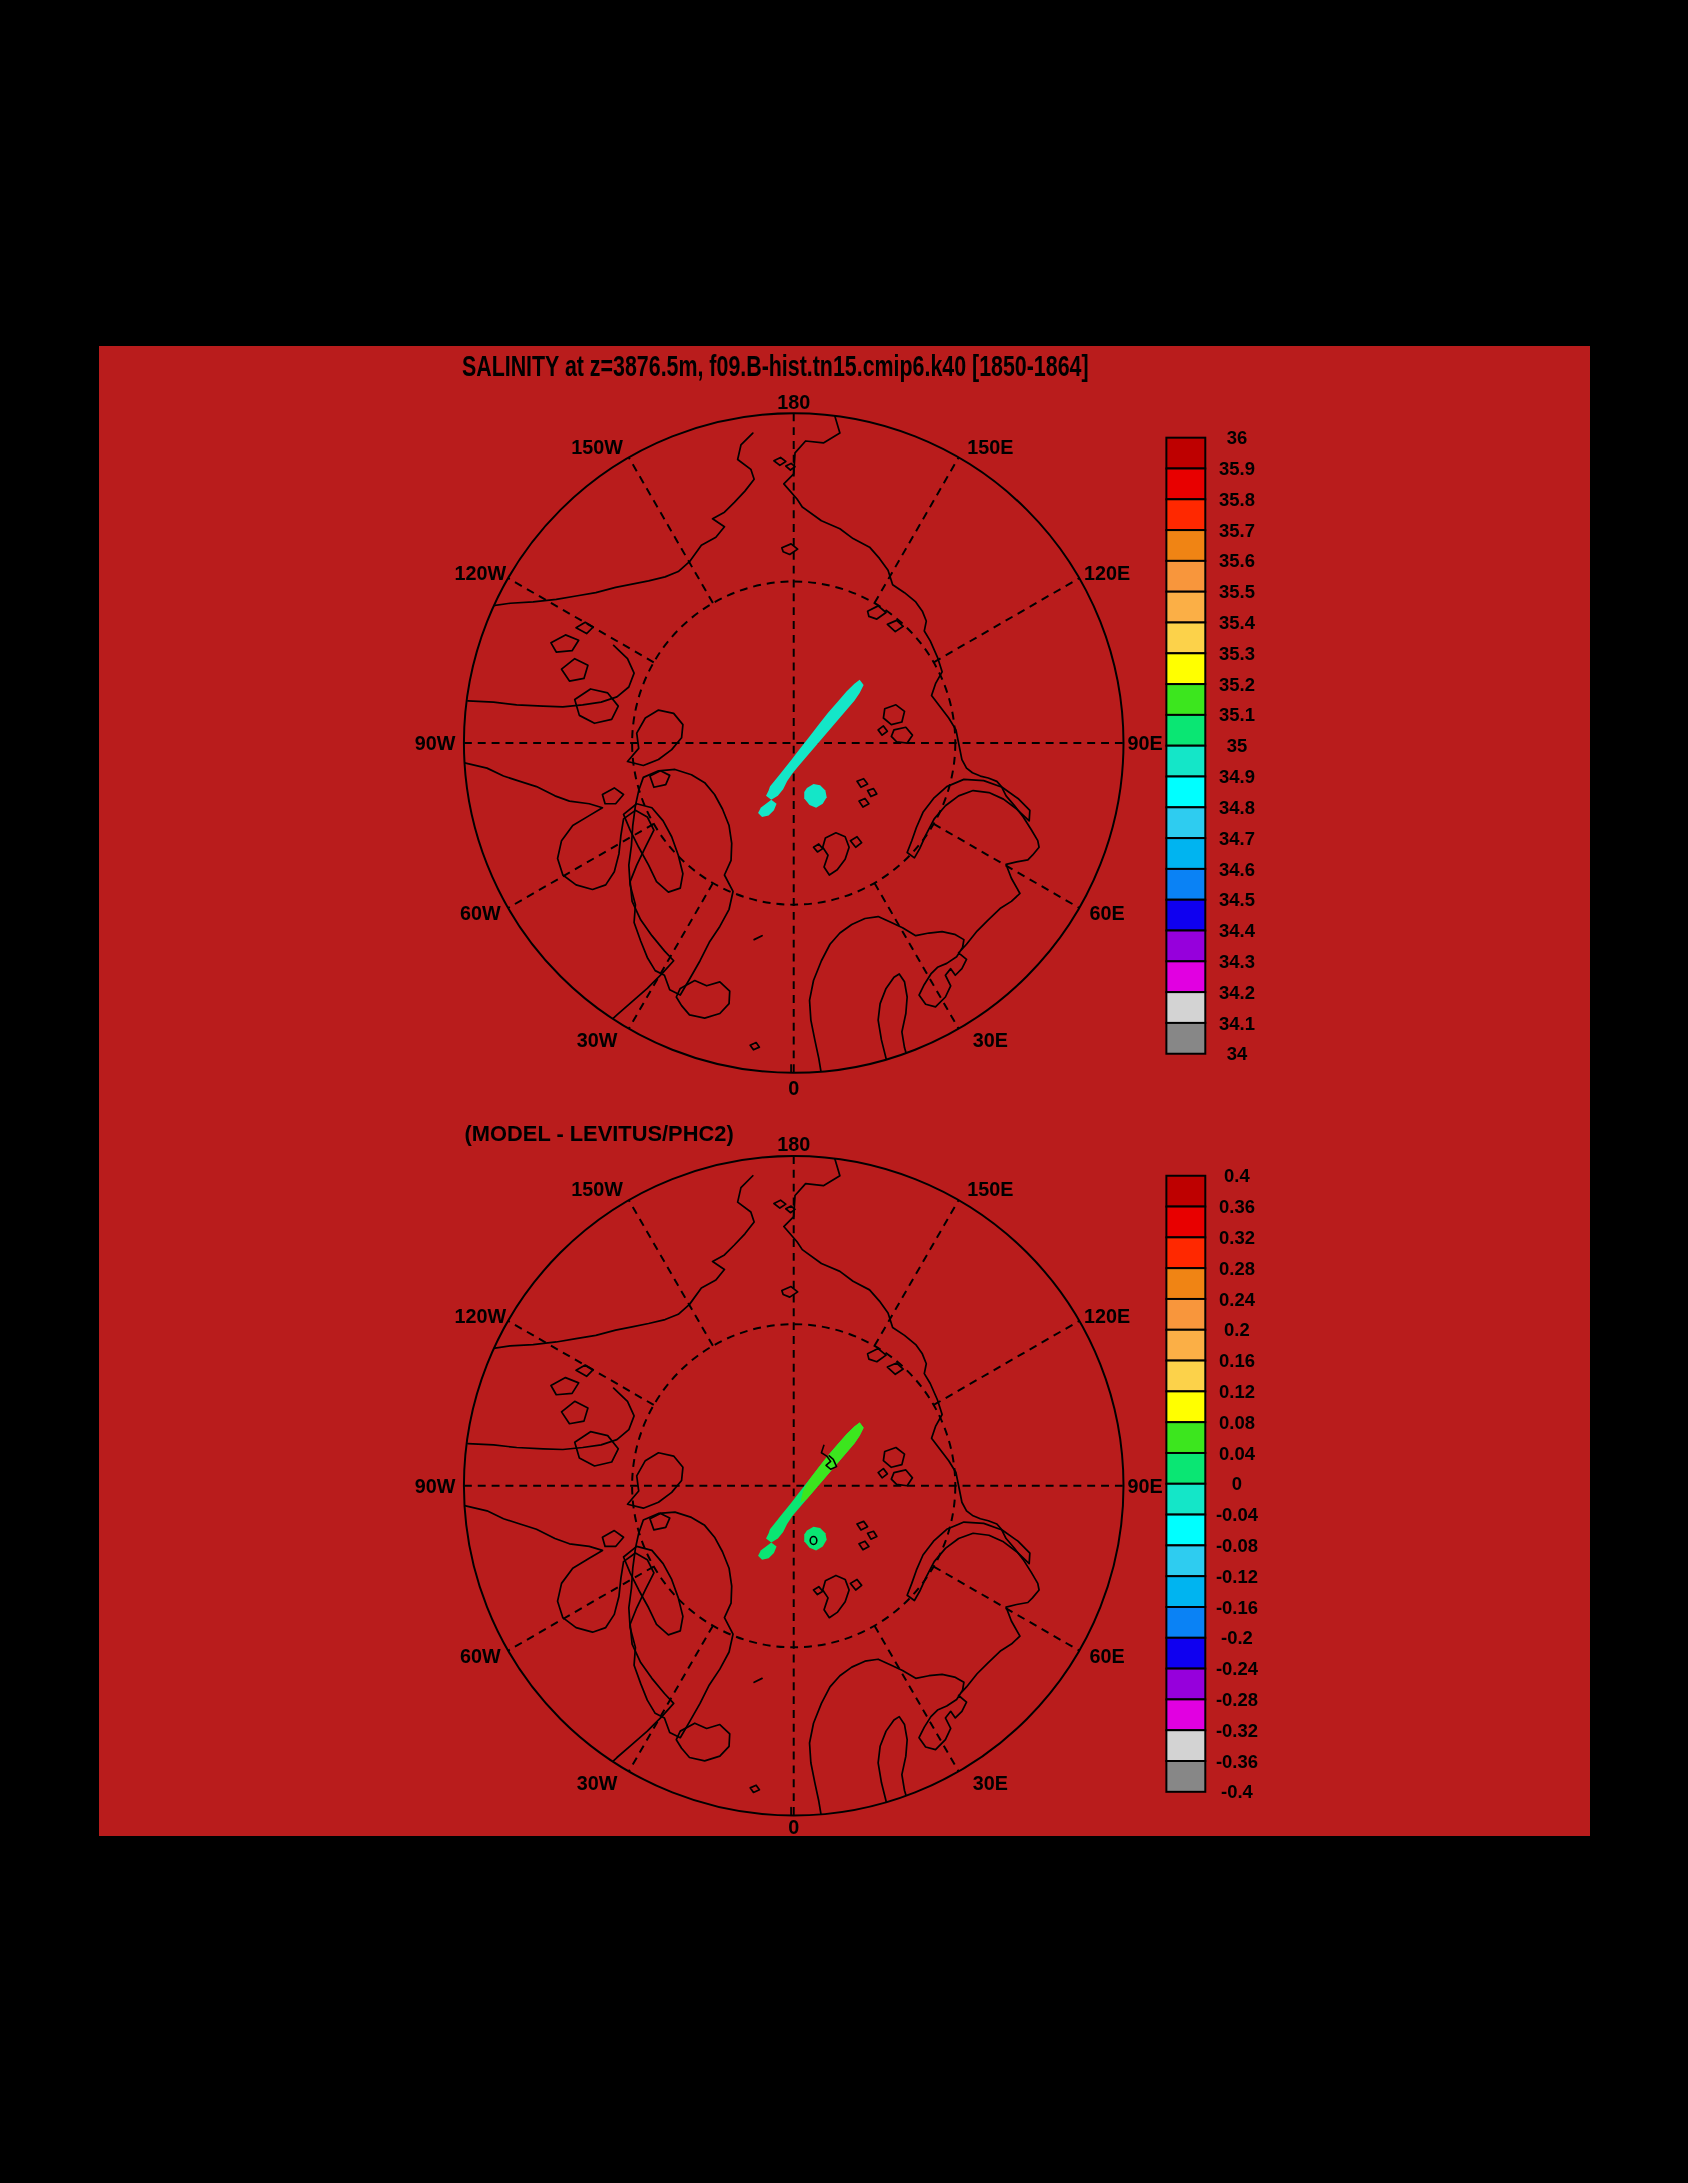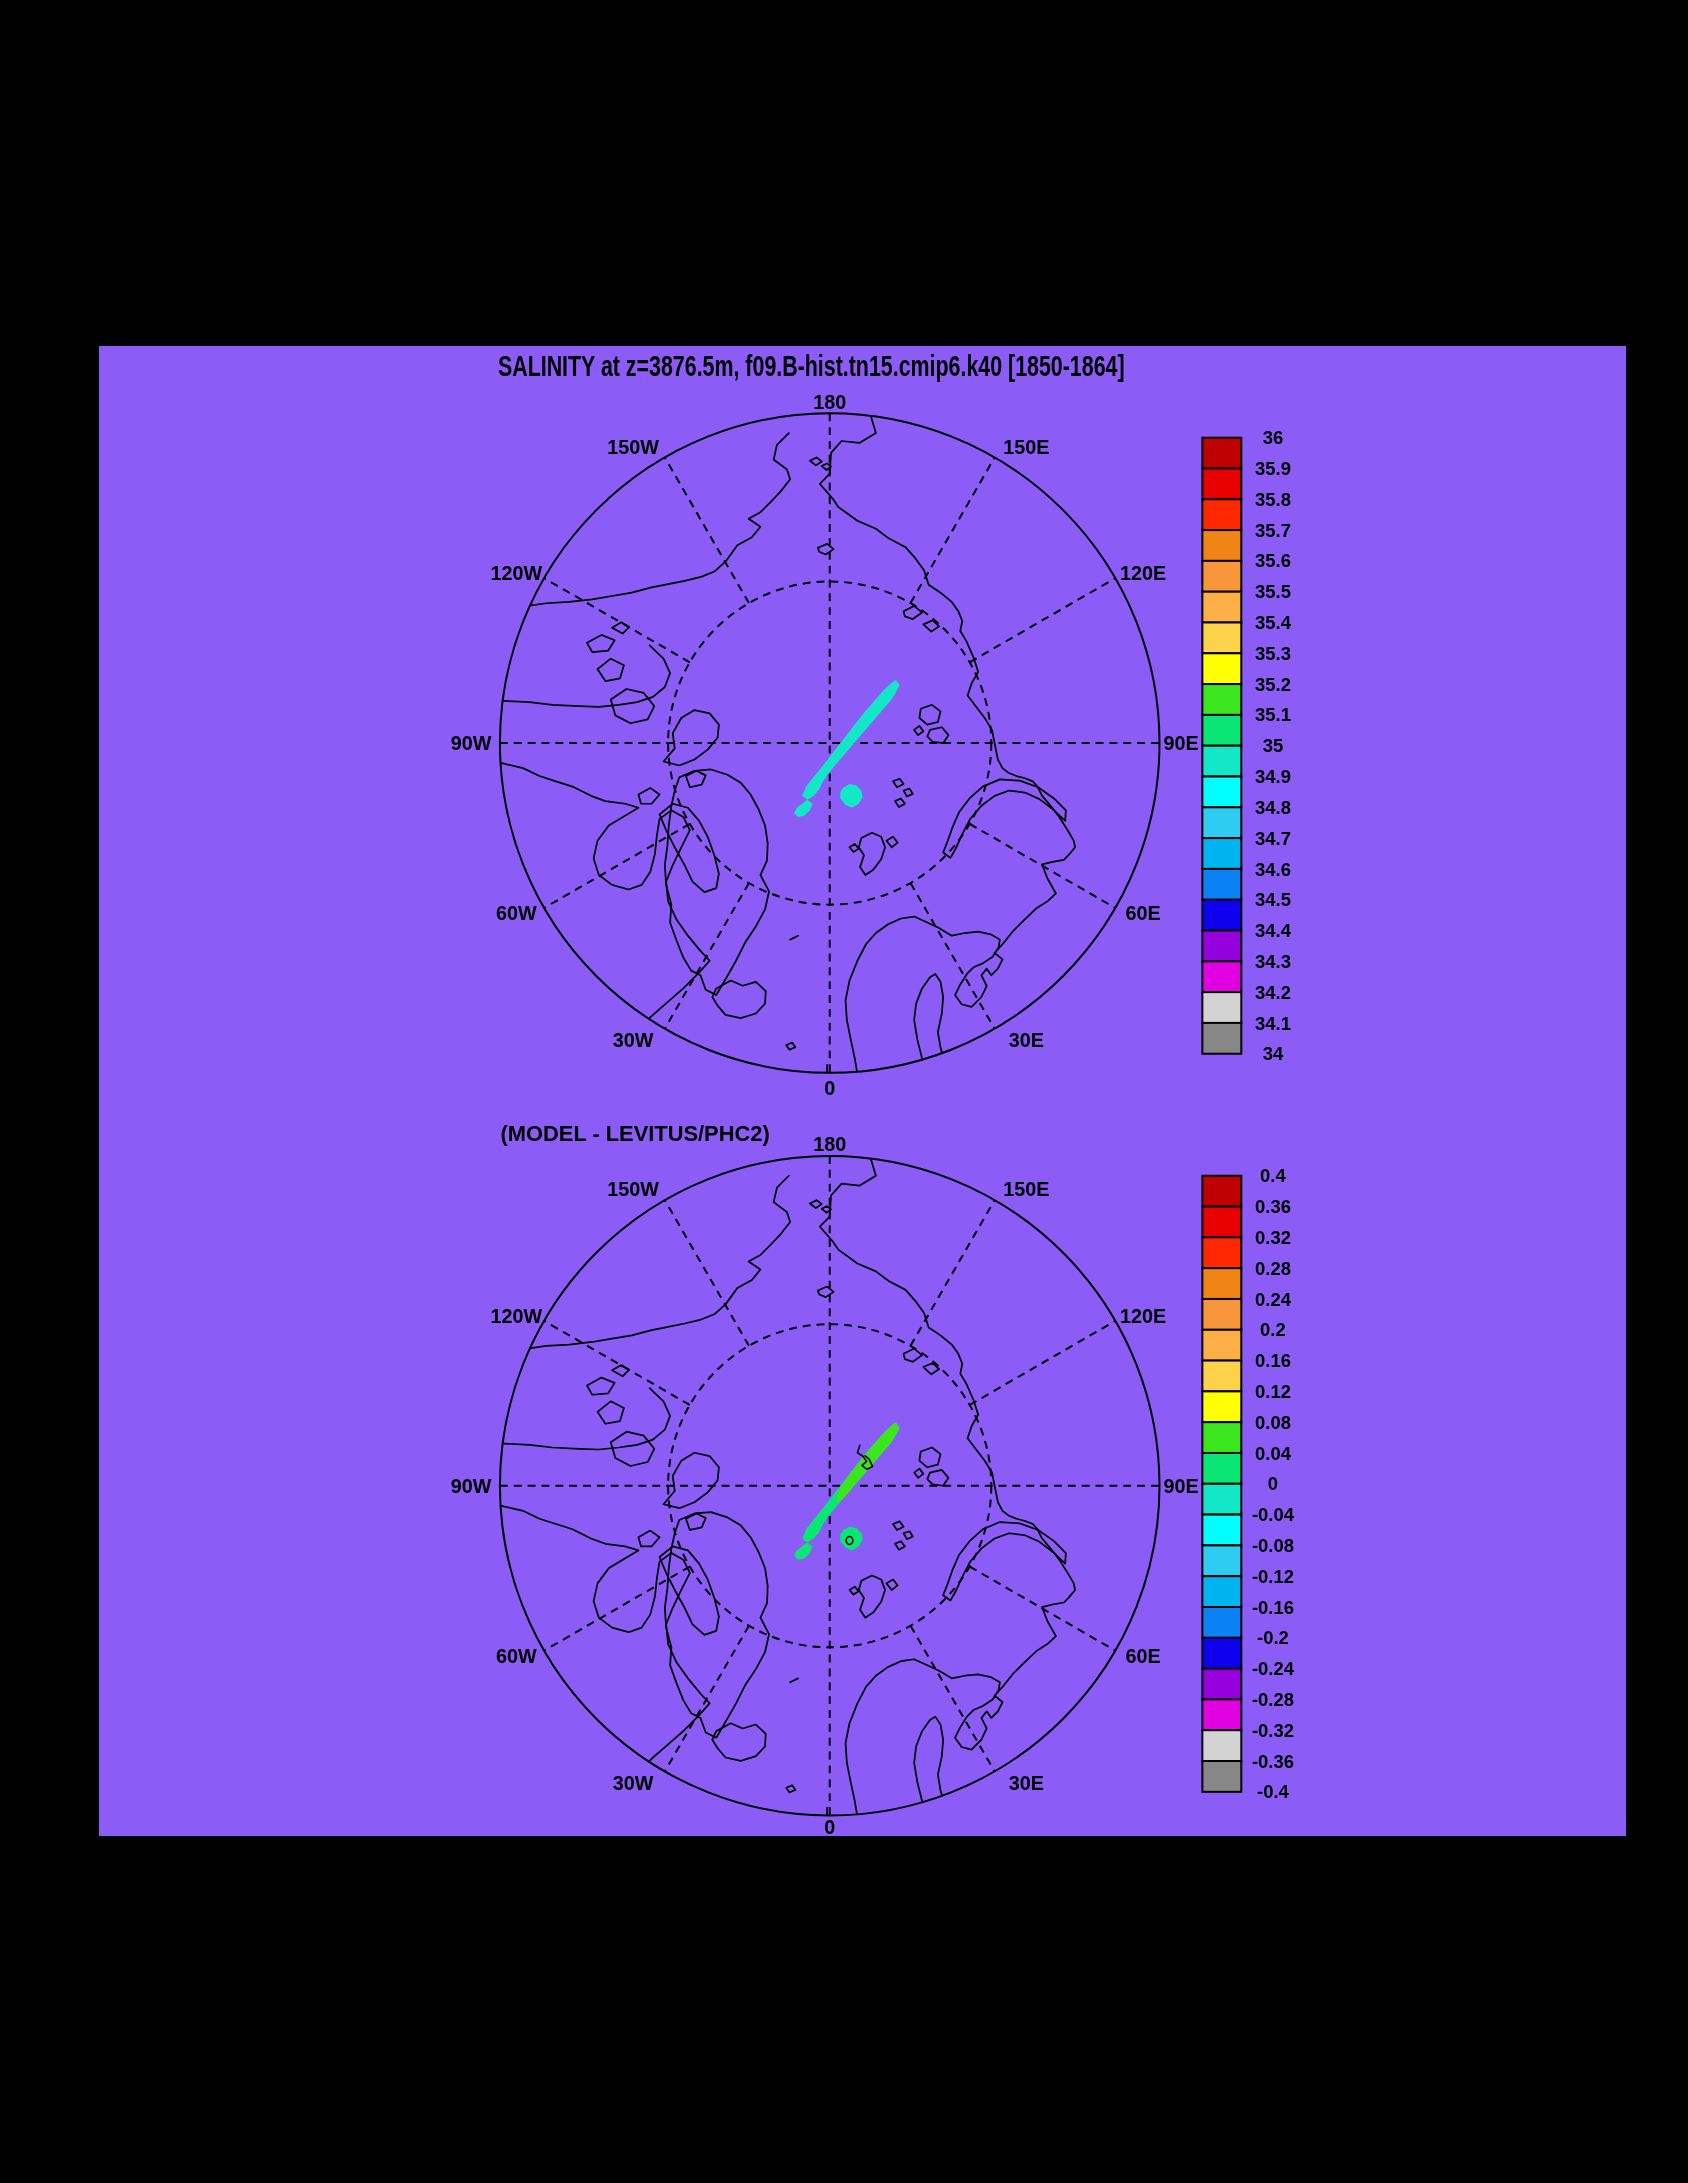--- a/index.html
+++ b/index.html
@@ -4,22 +4,21 @@
 <style>
   html,body{margin:0;padding:0;}
   body{
     width:1689px;height:2183px;
     background:#000000;
     font-family:"Liberation Sans", sans-serif;
     position:relative;
   }
   #panel{
     position:absolute;left:99px;top:346px;width:1491px;height:1490px;
-    background:#8b5cf6;
-    padding-left:36px;
+    background:#b91c1c;
   }
   svg text{fill:#000000;font-family:"Liberation Sans", sans-serif;font-weight:bold;}
   .maptitle{font-size:44px;}
   .maptitle2{font-size:34px;}
   .lonlab{font-size:30px;}
   .cblab{font-size:28px;}
   .ring{fill:none;stroke:#000;stroke-width:3;}
   .grat{fill:none;stroke:#000;stroke-width:3;stroke-dasharray:12 9;}
   .coast{fill:none;stroke:#000;stroke-width:2.6;stroke-linejoin:round;stroke-linecap:round;}
   .cbcell{stroke:#000;stroke-width:3;}

